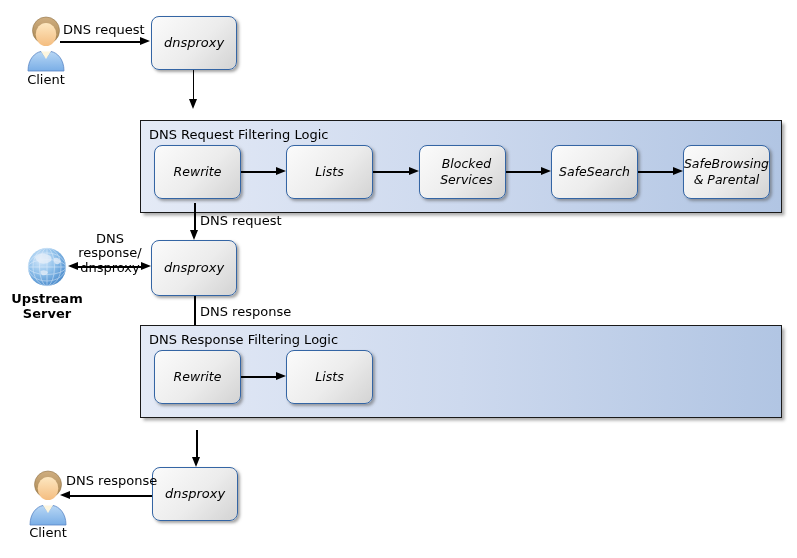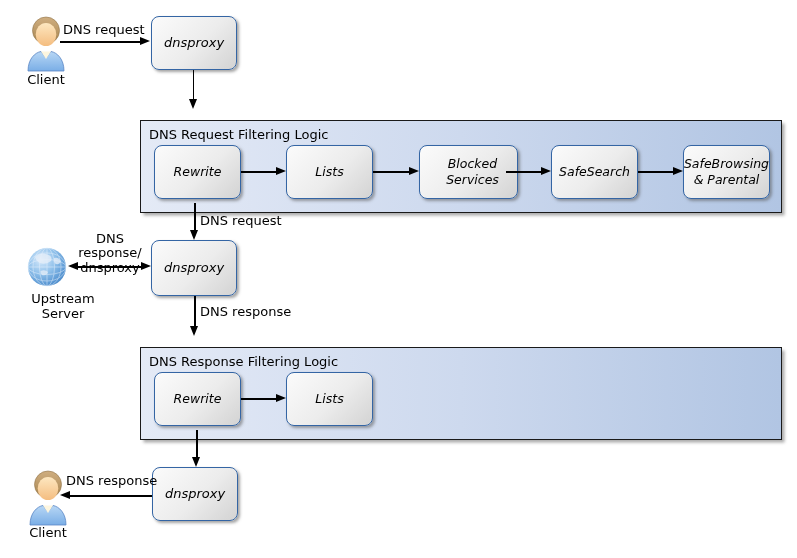--- a/index.html
+++ b/index.html
@@ -78,21 +78,21 @@
 
   <div>
     <div class="vline" style="left:192.5px;top:70px;height:30px;"></div>
     <div class="ah ah-down" style="left:188.7px;top:99px;"></div>
   </div>
 
   <div class="logic" style="left:140px;top:120px;">
     <div class="logic-title">DNS Request Filtering Logic</div>
     <div class="node" style="left:13px;top:24px;width:87px;height:54px;">Rewrite</div>
     <div class="node" style="left:145px;top:24px;width:87px;height:54px;">Lists</div>
-    <div class="node" style="left:278px;top:24px;width:99px;height:54px;padding-left:8px;">Blocked Services</div>
+    <div class="node" style="left:278px;top:24px;width:87px;height:54px;padding-left:8px;">Blocked Services</div>
     <div class="node" style="left:410px;top:24px;width:87px;height:54px;">SafeSearch</div>
     <div class="node" style="left:542px;top:24px;width:87px;height:54px;">SafeBrowsing &amp; Parental</div>
 
     <div>
       <div class="hline" style="left:100px;top:50px;width:36px;"></div>
       <div class="ah ah-right" style="left:135px;top:46px;"></div>
     </div>
     <div>
       <div class="hline" style="left:232px;top:50px;width:37px;"></div>
       <div class="ah ah-right" style="left:268px;top:46px;"></div>
@@ -132,42 +132,42 @@
         <ellipse cx="20" cy="20" rx="14" ry="19"></ellipse>
         <path d="M20,1 V39"></path>
       </g>
       <g fill="#e7eff9" opacity="0.75">
         <path d="M8,10 Q14,4.5 20,7.5 Q26,9 24,14 Q19,18 13,16 Q9,14 8,10 Z"></path>
         <path d="M27,11 Q32,9.5 34,14.5 Q32,18.5 28,16.5 Q26,13.5 27,11 Z"></path>
         <path d="M13.5,24 Q18,22 21,25 Q19.5,29 15,28 Q13,26 13.5,24 Z"></path>
       </g>
     </svg>
   </div>
-  <div class="actor-label" style="left:24px;top:292px;width:78px;white-space:normal;">Upstream Server</div>
+  <div class="actor-label" style="left:8px;top:292px;width:78px;white-space:normal;font-weight:bold;">Upstream Server</div>
 
   <div>
     <div class="hline" style="left:76px;top:266px;width:66px;"></div>
     <div class="ah ah-left" style="left:68px;top:262px;"></div>
     <div class="ah ah-right" style="left:141px;top:262px;"></div>
   </div>
   <div class="lbl lbl-c" style="left:78px;top:232px;width:64px;">
     <div>DNS</div>
     <div>response/</div>
     <div>dnsproxy</div>
   </div>
 
   <div class="node" style="left:151px;top:240px;width:86px;height:56px;font-size:13px;">dnsproxy</div>
 
   <div>
     <div class="vline" style="left:194px;top:296px;height:31px;"></div>
     <div class="ah ah-down" style="left:190.2px;top:326px;"></div>
   </div>
   <div class="lbl" style="left:200px;top:305px;">DNS response</div>
 
-  <div class="logic" style="left:140px;top:347px;padding-left:36px;">
+  <div class="logic" style="left:140px;top:325px;padding-left:36px;">
     <div class="logic-title">DNS Response Filtering Logic</div>
     <div class="node" style="left:13px;top:24px;width:87px;height:54px;">Rewrite</div>
     <div class="node" style="left:145px;top:24px;width:87px;height:54px;">Lists</div>
     <div>
       <div class="hline" style="left:100px;top:50px;width:36px;"></div>
       <div class="ah ah-right" style="left:135px;top:46px;"></div>
     </div>
   </div>
 
   <div>

